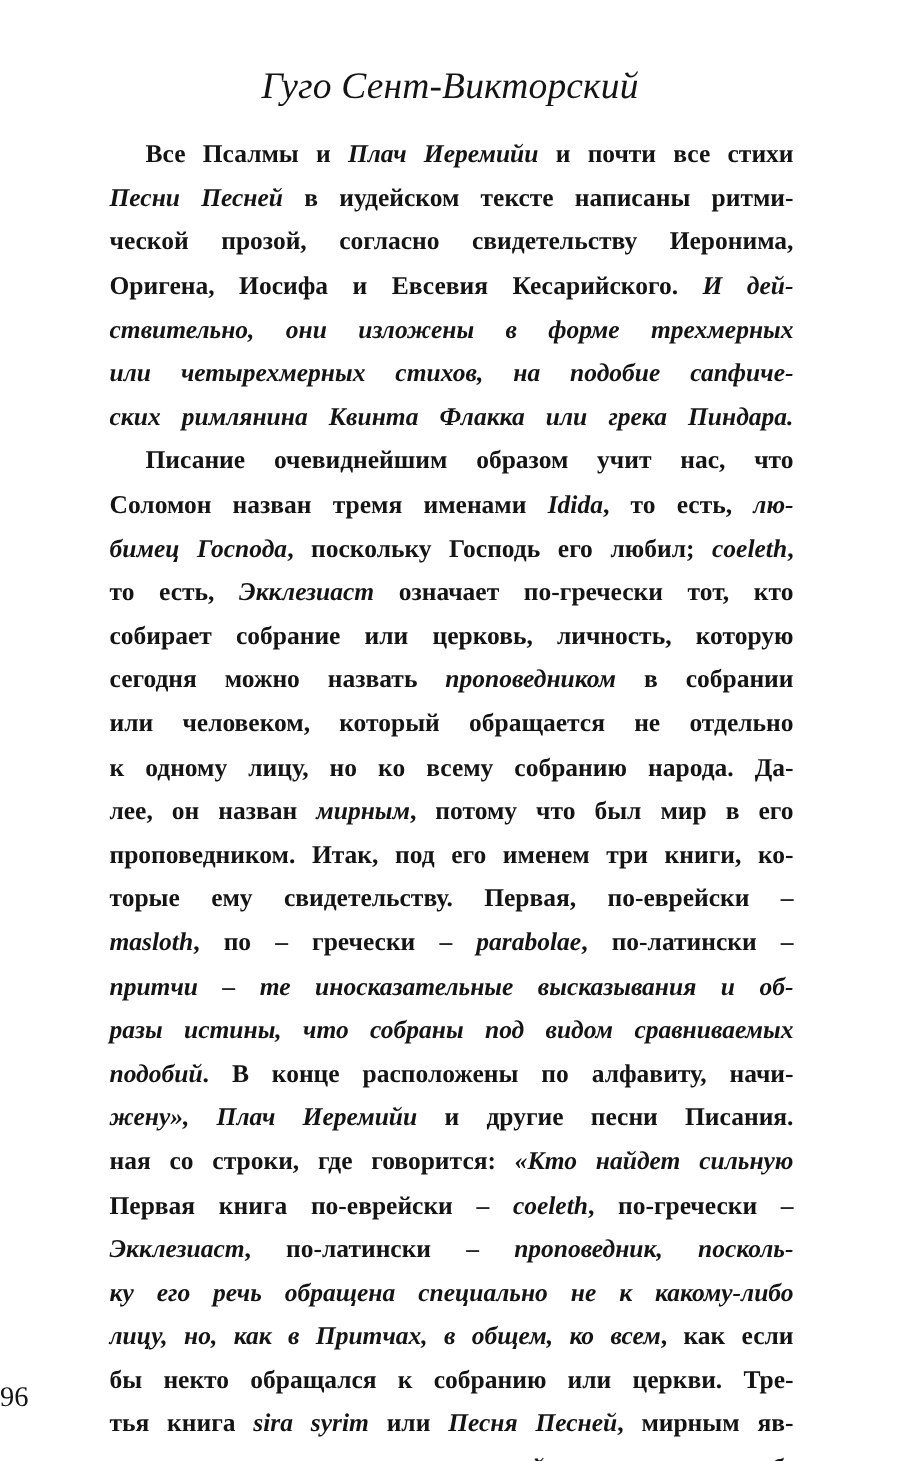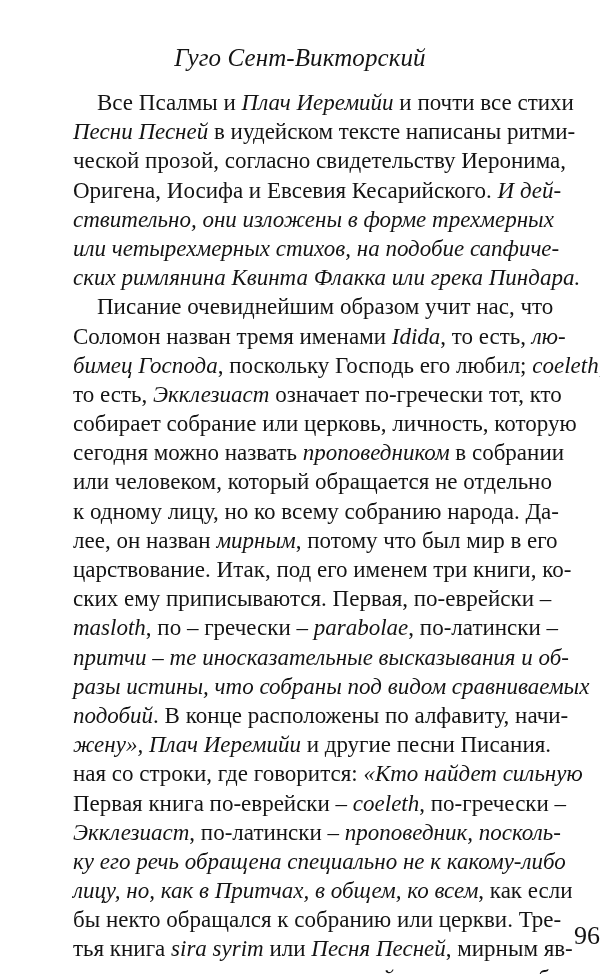--- a/index.html
+++ b/index.html
@@ -1,25 +1,25 @@
 <!DOCTYPE html>
 <html><head>
 <meta charset="utf-8">
 <style>
   html, body { margin: 0; padding: 0; background: #ffffff; }
   body { width: 600px; height: 974px; position: relative; overflow: hidden;
          font-family: "Liberation Serif", "DejaVu Serif", serif; color: #141414; }
   .running-head { position: absolute; top: 44px; left: 0; width: 600px; text-align: center;
          font-style: italic; font-size: 25px; letter-spacing: 0.1px; }
   .body-text { position: absolute; top: 88px; left: 73px; width: 456px; }
-  .line { display: block; height: 29.2px; line-height: 29.2px; font-size: 23px;
-          text-align: justify; text-align-last: justify; white-space: nowrap; overflow: visible; }
+  .line { display: block; height: 29.2px; line-height: 29.2px; font-size: 17px;
+          text-align: justify; text-align-last: justify; white-space: nowrap; overflow: visible; font-weight: bold; }
   .line.indent { padding-left: 24px; }
   .line .it { font-style: italic; }
-  .folio { position: absolute; top: 921px; left: 0; width: 600px; text-align: right; font-size: 26px; }
+  .folio { position: absolute; top: 921px; left: 0; width: 600px; text-align: left; font-size: 19px; }
 </style>
 </head>
 <body>
 
 <div class="running-head">Гуго Сент-Викторский</div>
 
 <div class="body-text" id="body-text">
     <span class="line indent"><span>Все Псалмы и </span><span class="it">Плач Иеремийи</span><span> и почти все стихи</span></span>
     <span class="line"><span class="it">Песни Песней</span><span> в иудейском тексте написаны ритми-</span></span>
     <span class="line"><span>ческой прозой, согласно свидетельству Иеронима,</span></span>
@@ -29,22 +29,22 @@
     <span class="line"><span class="it">ских римлянина Квинта Флакка или грека Пиндара.</span></span>
     <span class="line indent"><span>Писание очевиднейшим образом учит нас, что</span></span>
     <span class="line"><span>Соломон назван тремя именами </span><span class="it">Idida</span><span>, то есть, </span><span class="it">лю-</span></span>
     <span class="line"><span class="it">бимец Господа</span><span>, поскольку Господь его любил; </span><span class="it">coeleth</span><span>,</span></span>
     <span class="line"><span>то есть, </span><span class="it">Экклезиаст</span><span> означает по-гречески тот, кто</span></span>
     <span class="line"><span>собирает собрание или церковь, личность, которую</span></span>
     <span class="line"><span>сегодня можно назвать </span><span class="it">проповедником</span><span> в собрании</span></span>
     <span class="line"><span>или человеком, который обращается не отдельно</span></span>
     <span class="line"><span>к одному лицу, но ко всему собранию народа. Да-</span></span>
     <span class="line"><span>лее, он назван </span><span class="it">мирным</span><span>, потому что был мир в его</span></span>
-    <span class="line"><span>царствование. Итак, под его именем три книги, ко-</span></span>
-    <span class="line"><span>ских ему приписываются. Первая, по-еврейски –</span></span>
+    <span class="line"><span>проповедником. Итак, под его именем три книги, ко-</span></span>
+    <span class="line"><span>торые ему свидетельству. Первая, по-еврейски –</span></span>
     <span class="line"><span class="it">masloth</span><span>, по – гречески – </span><span class="it">parabolae</span><span>, по-латински –</span></span>
     <span class="line"><span class="it">притчи – те иносказательные высказывания и об-</span></span>
     <span class="line"><span class="it">разы истины, что собраны под видом сравниваемых</span></span>
     <span class="line"><span class="it">подобий</span><span>. В конце расположены по алфавиту, начи-</span></span>
     <span class="line"><span class="it">жену», Плач Иеремийи</span><span> и другие песни Писания.</span></span>
     <span class="line"><span>ная со строки, где говорится: </span><span class="it">«Кто найдет сильную</span></span>
     <span class="line"><span>Первая книга по-еврейски – </span><span class="it">coeleth</span><span>, по-гречески –</span></span>
     <span class="line"><span class="it">Экклезиаст</span><span>, по-латински – </span><span class="it">проповедник, посколь-</span></span>
     <span class="line"><span class="it">ку его речь обращена специально не к какому-либо</span></span>
     <span class="line"><span class="it">лицу, но, как в Притчах, в общем, ко всем</span><span>, как если</span></span>

